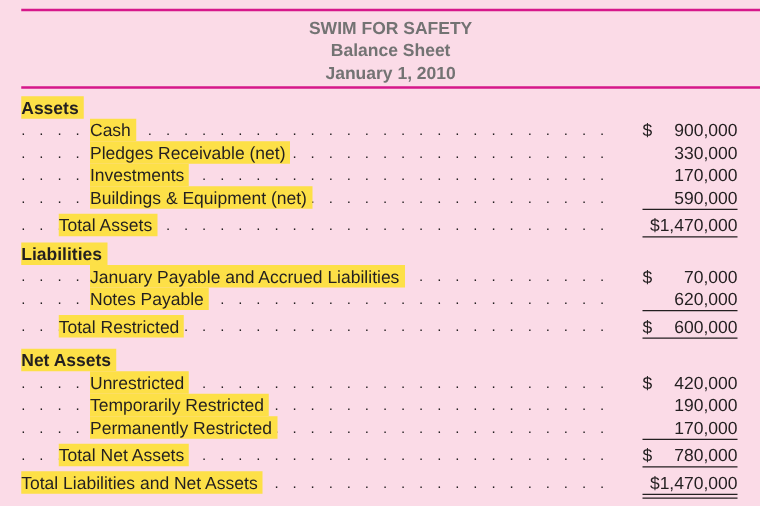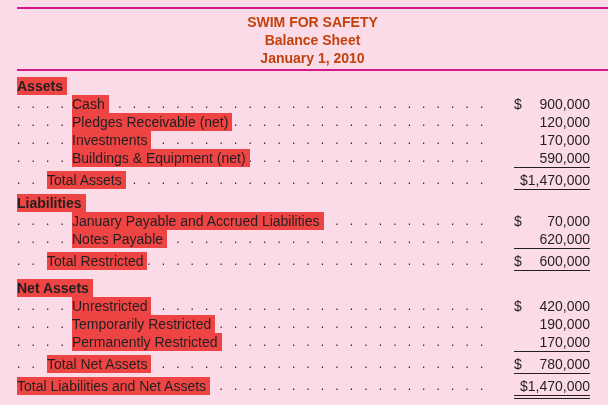--- a/index.html
+++ b/index.html
@@ -26,21 +26,21 @@
     .rule.bottom { top: 69px; }
     .header {
       position: absolute;
       top: 13px;
       left: 17px;
       right: 0;
       text-align: center;
       font-weight: bold;
       font-size: 14px;
       line-height: 18px;
-      color: #c2410c;
+      color: #737373;
     }
     .sheet {
       position: absolute;
       top: 75px;
       left: 17px;
       width: 591px;
     }
     .row {
       position: relative;
       height: 18px;
@@ -48,21 +48,21 @@
       line-height: 18px;
     }
     .section {
       font-weight: bold;
       margin-top: 2px;
     }
     .label {
       position: absolute;
       left: 0;
       white-space: nowrap;
-      background: #ef4444;
+      background: #fde047;
       padding-right: 4px;
       z-index: 2;
     }
     .indent1 .label { left: 15px; margin-left: 40px; }
     .indent2 .label { left: 30px; }
     .dots {
       position: absolute;
       left: 0;
       width: 478px;
       top: 0;
@@ -106,21 +106,21 @@
     <span class="label">Assets</span>
   </div>
   <div class="row indent1">
     <span class="dots">. . . . . . . . . . . . . . . . . . . . . . . . . . . . . . . . . . . . . . . . . . . . . . . . . . . . . . . . . . . . . . . . . . . . . . . . . . . . . . . . . . . . . . . .</span>
     <span class="label">Cash</span>
     <span class="amount"><span class="cur">$</span><span>900,000</span></span>
   </div>
   <div class="row indent1">
     <span class="dots">. . . . . . . . . . . . . . . . . . . . . . . . . . . . . . . . . . . . . . . . . . . . . . . . . . . . . . . . . . . . . . . . . . . . . . . . . . . . . . . . . . . . . . . .</span>
     <span class="label">Pledges Receivable (net)</span>
-    <span class="amount"><span>120,000</span></span>
+    <span class="amount"><span>330,000</span></span>
   </div>
   <div class="row indent1">
     <span class="dots">. . . . . . . . . . . . . . . . . . . . . . . . . . . . . . . . . . . . . . . . . . . . . . . . . . . . . . . . . . . . . . . . . . . . . . . . . . . . . . . . . . . . . . . .</span>
     <span class="label">Investments</span>
     <span class="amount"><span>170,000</span></span>
   </div>
   <div class="row indent1">
     <span class="dots">. . . . . . . . . . . . . . . . . . . . . . . . . . . . . . . . . . . . . . . . . . . . . . . . . . . . . . . . . . . . . . . . . . . . . . . . . . . . . . . . . . . . . . . .</span>
     <span class="label">Buildings &amp; Equipment (net)</span>
     <span class="amount ul"><span>590,000</span></span>

